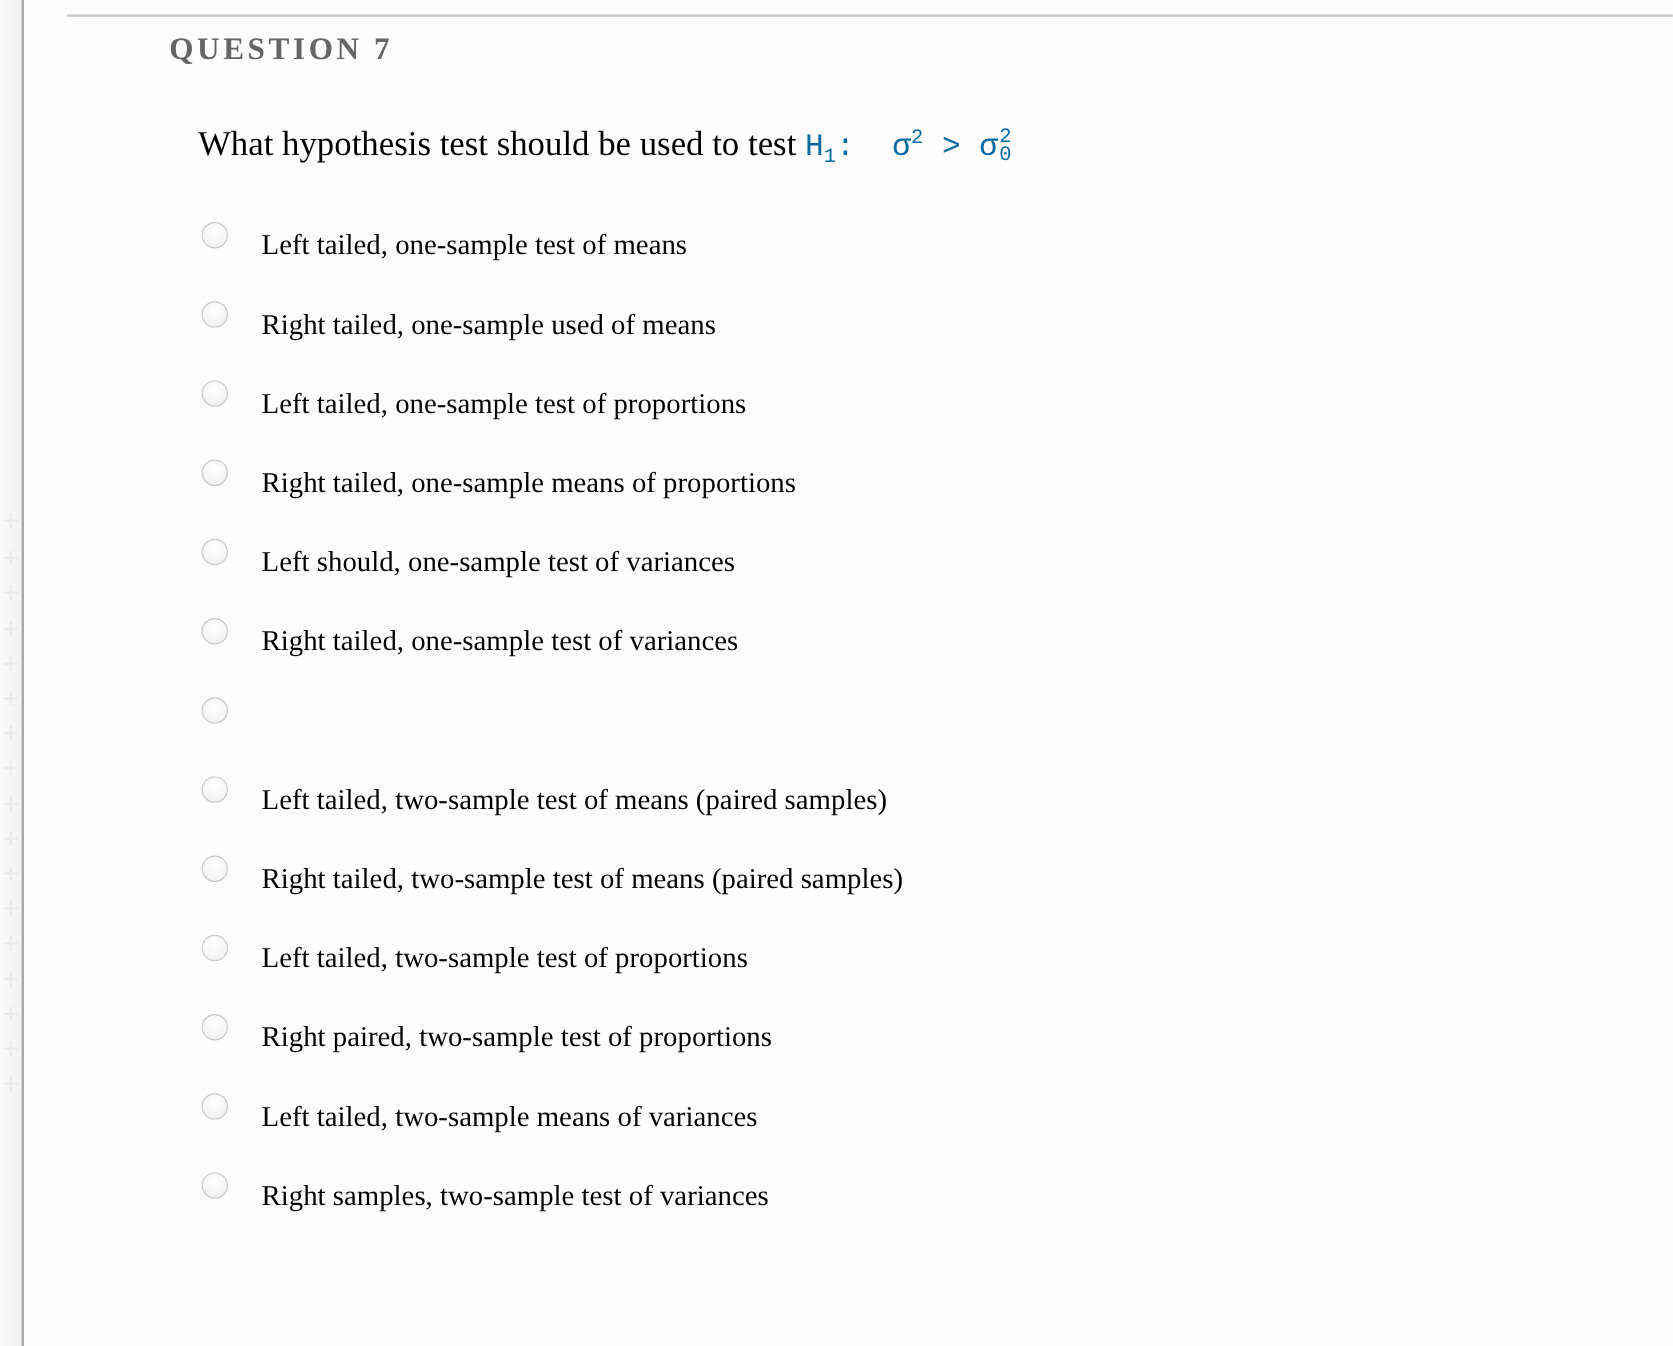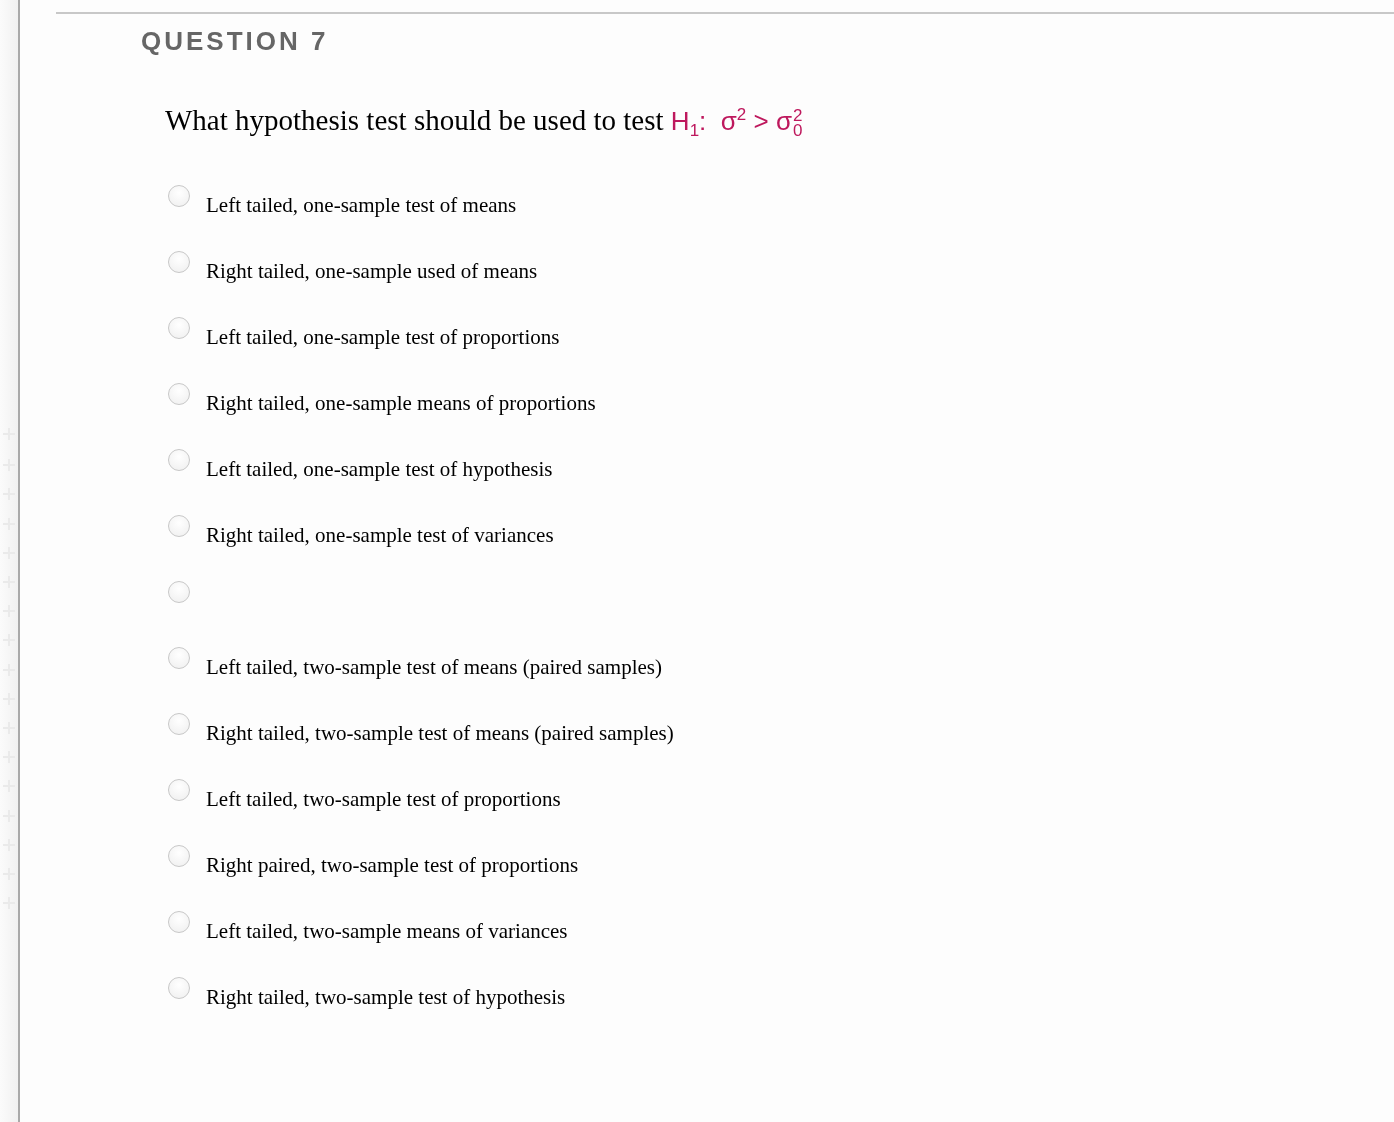--- a/index.html
+++ b/index.html
@@ -3,29 +3,29 @@
 <meta charset="utf-8">
 <style>
   html, body { margin:0; padding:0; }
   body { width:1394px; height:1122px; background:#fdfdfd; position:relative; overflow:hidden; font-family:"Liberation Serif", serif; }
   .left-strip { position:absolute; left:0; top:0; width:18px; height:1122px; background:linear-gradient(to right,#fbfbfb,#f1f1f1); }
   .left-strip .plus { position:absolute; left:3px; width:12px; height:12px; }
   .left-strip .plus::before { content:""; position:absolute; left:5px; top:0; width:2px; height:12px; background:#eaeaea; }
   .left-strip .plus::after { content:""; position:absolute; left:0; top:5px; width:12px; height:2px; background:#eaeaea; }
   .left-border { position:absolute; left:18px; top:0; width:2px; height:1122px; background:#a9a9a9; }
   .top-rule { position:absolute; left:56px; top:12px; width:1338px; height:2px; background:#c8c8c8; }
-  .q-title { position:absolute; left:141px; top:26px; font-family:Liberation Sans, sans-serif; font-weight:bold; font-size:26px; letter-spacing:3px; color:#666; }
+  .q-title { position:absolute; left:141px; top:26px; font-family:Liberation Serif, serif; font-weight:bold; font-size:26px; letter-spacing:3px; color:#666; }
   .q-text { position:absolute; left:165px; top:104px; font-size:29px; color:#000; white-space:nowrap; }
-  .math { font-family:Liberation Sans, sans-serif; color:#be185d; font-size:26px; }
+  .math { font-family:Liberation Mono, monospace; color:#0369a1; font-size:26px; }
   .math sub, .math sup { font-size:17px; }
   .math .stack { display:inline-flex; flex-direction:column; vertical-align:middle; line-height:15px; font-size:17px; margin-left:1px; }
   .options { position:absolute; left:168px; top:183px; }
   .opt { display:flex; align-items:flex-start; height:66px; }
   .radio { width:22px; height:22px; border-radius:50%; border:1px solid #c8c8c8; background:radial-gradient(circle at 50% 35%,#ffffff,#eeeeee); box-sizing:border-box; margin-top:2px; cursor:pointer; }
-  .opt-label { margin-left:16px; font-size:21px; color:#000; line-height:44px; margin-top:0; white-space:nowrap; }
+  .opt-label { margin-left:28px; font-size:24px; color:#000; line-height:44px; margin-top:0; white-space:nowrap; }
 </style>
 </head>
 <body>
 
 <div class="left-strip">
   <div class="plus" style="top:428px"></div>
   <div class="plus" style="top:459px"></div>
   <div class="plus" style="top:488px"></div>
   <div class="plus" style="top:518px"></div>
   <div class="plus" style="top:547px"></div>
@@ -67,21 +67,21 @@
   <div class="opt">
       <div class="radio"></div>
       <span class="opt-label">Left tailed, one-sample test of proportions</span>
     </div>
   <div class="opt">
       <div class="radio"></div>
       <span class="opt-label">Right tailed, one-sample means of proportions</span>
     </div>
   <div class="opt">
       <div class="radio"></div>
-      <span class="opt-label">Left tailed, one-sample test of hypothesis</span>
+      <span class="opt-label">Left should, one-sample test of variances</span>
     </div>
   <div class="opt">
       <div class="radio"></div>
       <span class="opt-label">Right tailed, one-sample test of variances</span>
     </div>
   <div class="opt">
       <div class="radio"></div>
     </div>
   <div class="opt">
       <div class="radio"></div>
@@ -98,15 +98,15 @@
   <div class="opt">
       <div class="radio"></div>
       <span class="opt-label">Right paired, two-sample test of proportions</span>
     </div>
   <div class="opt">
       <div class="radio"></div>
       <span class="opt-label">Left tailed, two-sample means of variances</span>
     </div>
   <div class="opt">
       <div class="radio"></div>
-      <span class="opt-label">Right tailed, two-sample test of hypothesis</span>
+      <span class="opt-label">Right samples, two-sample test of variances</span>
     </div>
 </div>
 
 </body></html>

